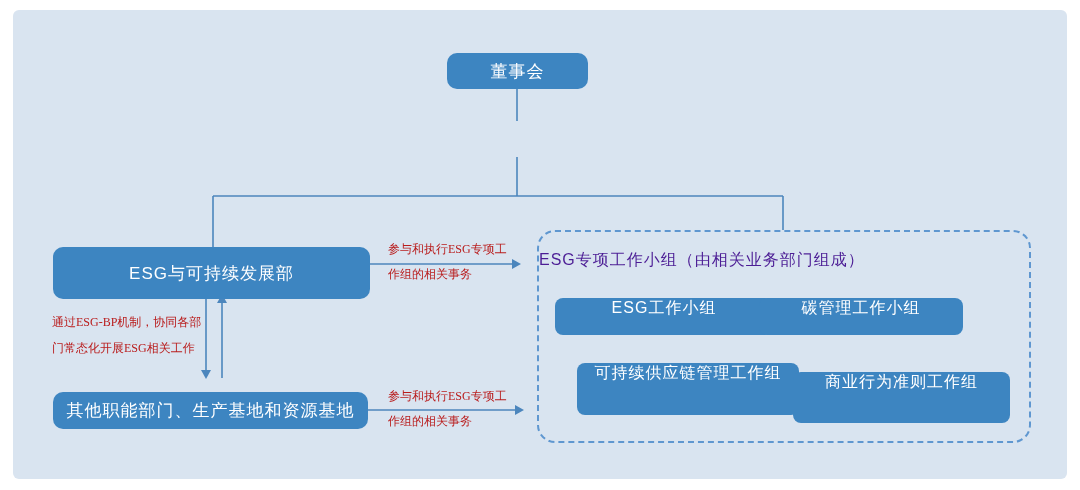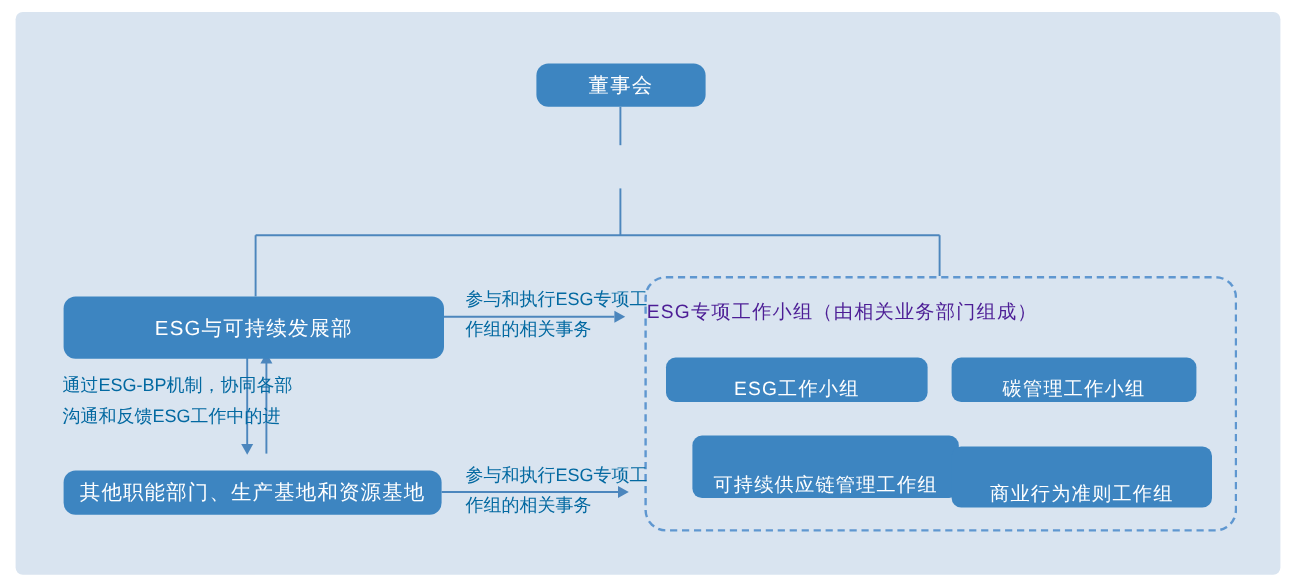--- a/index.html
+++ b/index.html
@@ -25,31 +25,31 @@
 
   .taskforce {
     position: absolute; left: 537px; top: 230px; width: 494px; height: 213px;
     border: 2px dashed #5f97d0; border-radius: 18px;
   }
   .taskforce-title {
     position: absolute; left: 0; top: 18px; width: 100%;
     text-align: left; color: #4c1d95; font-size: 16px; letter-spacing: 1px;
   }
   .group-node {
-    position: absolute; display: flex; align-items: flex-end; justify-content: center;
+    position: absolute; display: flex; align-items: flex-start; justify-content: center;
     background: #3d85c1; color: #ffffff; border-radius: 8px;
     font-size: 16px; letter-spacing: 1px; white-space: nowrap;
   }
   .group-1 { left: 555px; top: 298px; width: 218px; height: 37px; }
-  .group-2 { left: 793px; top: 298px; width: 204px; height: 37px; }
+  .group-2 { left: 759px; top: 298px; width: 204px; height: 37px; }
   .group-3 { left: 577px; top: 363px; width: 222px; height: 52px; }
   .group-4 { left: 793px; top: 372px; width: 217px; height: 51px; }
 
   .edge-label {
-    position: absolute; font-size: 15px; color: #0369a1; white-space: nowrap;
+    position: absolute; font-size: 12px; color: #b91c1c; white-space: nowrap; font-family: Liberation Serif, serif;
   }
   .edge-label span { display: block; }
   .label-participate-top    { left: 388px; top: 237px; line-height: 25px; }
   .label-participate-bottom { left: 388px; top: 384px; line-height: 25px; }
   .label-bp                 { left: 52px;  top: 309px; line-height: 26px; }
   .label-feedback           { left: 235px; top: 309px; line-height: 26px; }
 
   svg.connectors { position: absolute; left: 0; top: 0; width: 1080px; height: 490px; pointer-events: none; }
 </style>
 </head>
@@ -113,16 +113,16 @@
     <span>作组的相关事务</span>
   </div>
 
   <div class="edge-label label-participate-bottom">
     <span>参与和执行ESG专项工</span>
     <span>作组的相关事务</span>
   </div>
 
   <div class="edge-label label-bp">
     <span>通过ESG-BP机制，协同各部</span>
-    <span>沟通和反馈ESG工作中的进</span>
+    <span>门常态化开展ESG相关工作</span>
   </div>
 
 </div>
 
 </body></html>

